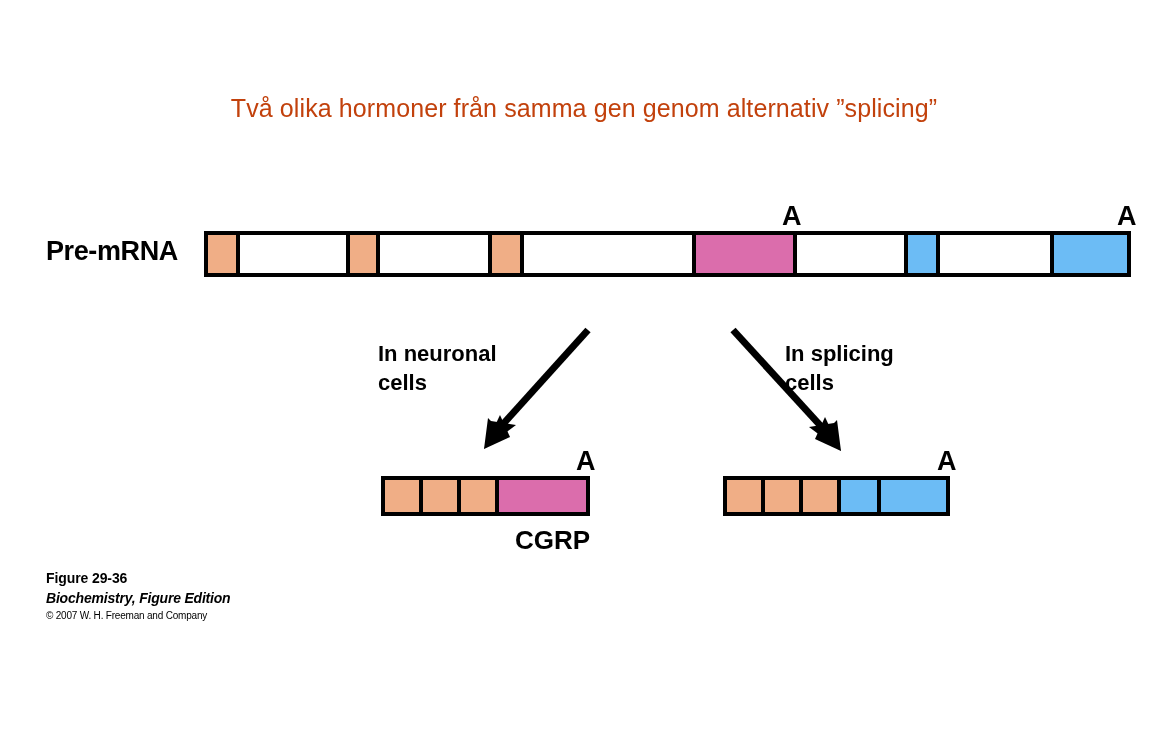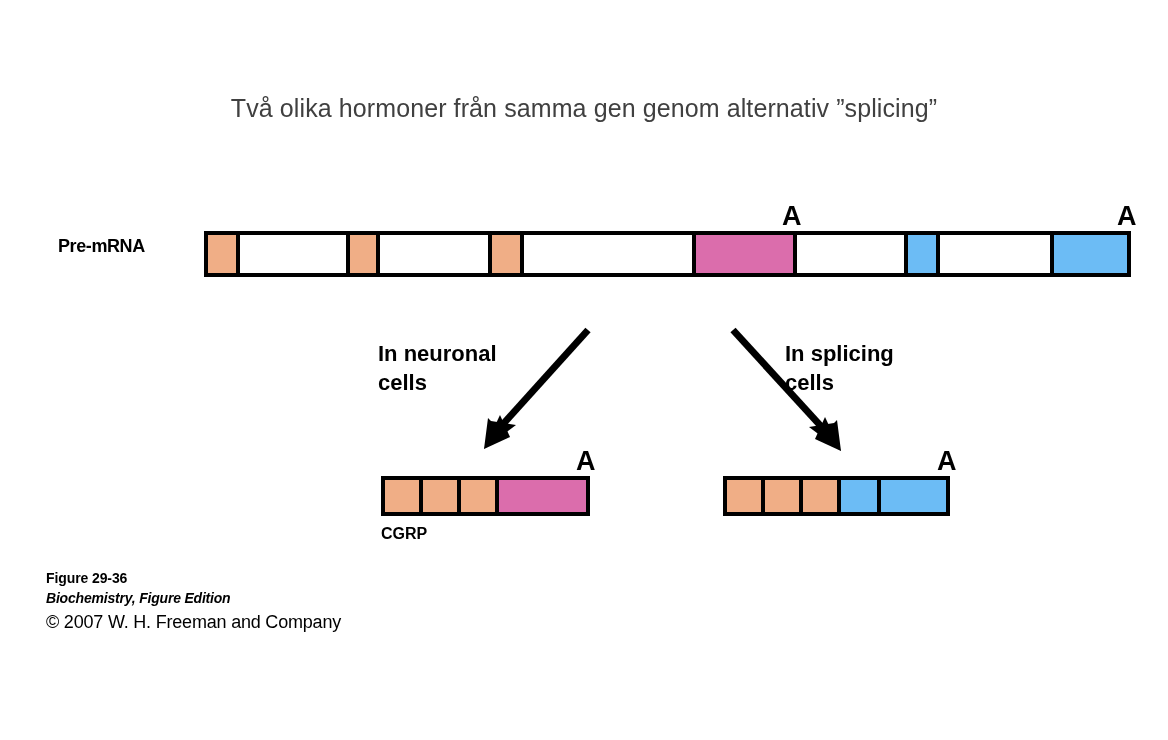--- a/index.html
+++ b/index.html
@@ -23,29 +23,29 @@
   #title {
     position: absolute;
     left: 0;
     top: 94px;
     width: 1168px;
     text-align: center;
     font-size: 25px;
     font-weight: 400;
     letter-spacing: 0.1px;
     white-space: nowrap;
-    color: #404040;
+    color: #c2410c;
   }
 
   
   #premrna-label {
     position: absolute;
-    left: 58px;
+    left: 46px;
     top: 236px;
-    font-size: 18px;
+    font-size: 27px;
     font-weight: bold;
     letter-spacing: -0.4px;
     white-space: nowrap;
   }
 
   .bar {
     position: absolute;
     display: flex;
     box-sizing: border-box;
     border: 4px solid #000;
@@ -111,23 +111,23 @@
   }
   #calcitonin-bar {
     left: 723px;
     top: 476px;
     width: 227px;
     height: 40px;
   }
 
   .product-name {
     position: absolute;
-    font-size: 16px;
-    font-weight: bold;
-    text-align: left;
+    font-size: 26px;
+    font-weight: bold;
+    text-align: right;
     white-space: nowrap;
   }
   #name-cgrp { left: 381px; top: 525px; width: 209px; }
   #name-calcitonin { left: 713px; top: 525px; width: 247px; }
 
   
   #caption {
     position: absolute;
     left: 46px;
     top: 568px;
@@ -138,21 +138,21 @@
     font-weight: bold;
     letter-spacing: -0.1px;
   }
   #caption .cap-book {
     font-size: 14px;
     font-weight: bold;
     font-style: italic;
     letter-spacing: -0.2px;
   }
   #caption .cap-copy {
-    font-size: 18px;
+    font-size: 10px;
     font-weight: 400;
     letter-spacing: -0.2px;
   }
 </style>
 </head>
 <body>
 
 <div id="canvas">
 
   <div id="title">Två olika hormoner från samma gen genom alternativ ”splicing”</div>

